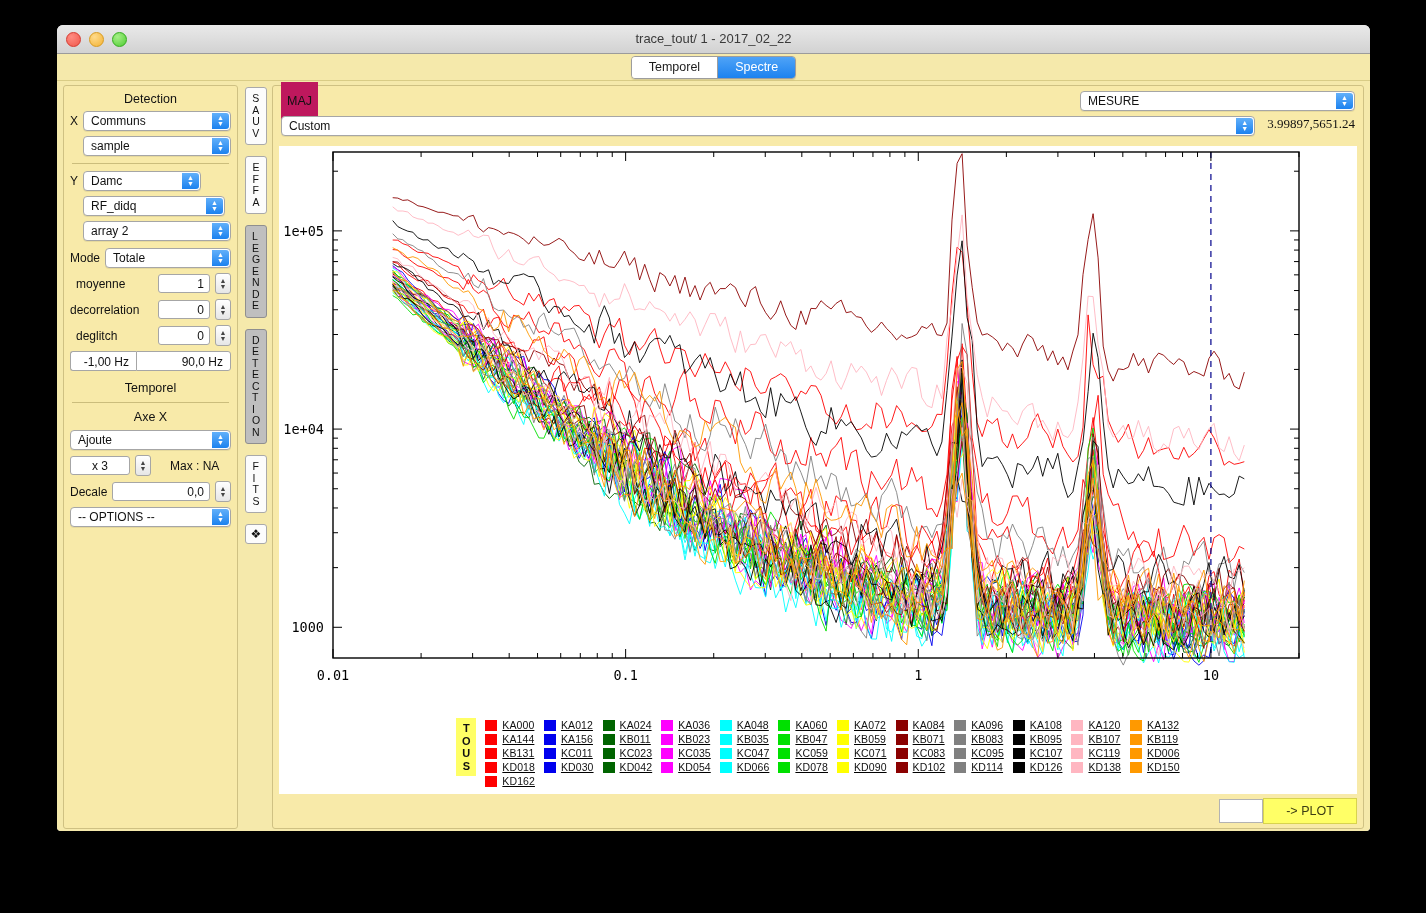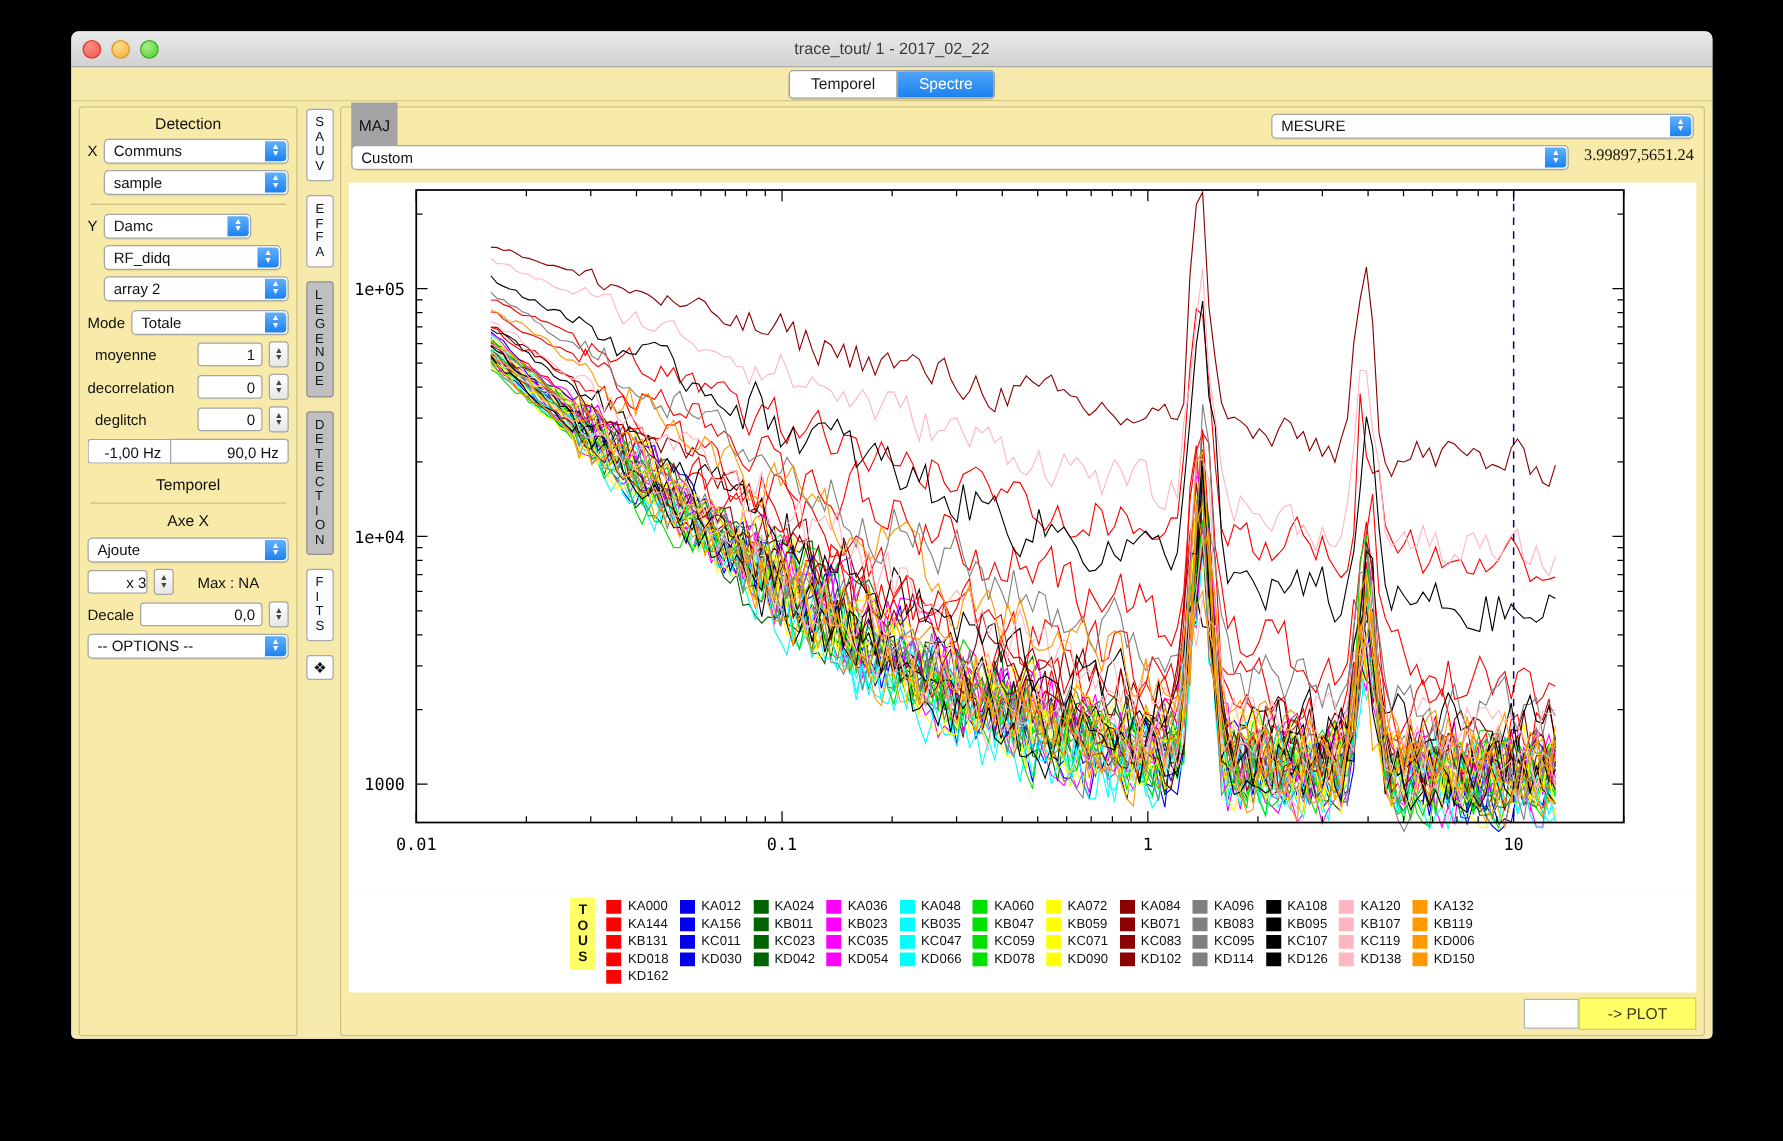--- a/index.html
+++ b/index.html
@@ -65,39 +65,39 @@
   .vtab{width:22px;background:#fcfcfc;border:1px solid #a9a9a9;border-radius:3px;
         padding:5px 0;display:flex;flex-direction:column;align-items:center;
         font-size:10.5px;line-height:11.5px;color:#111;box-sizing:border-box;}
   .vtab.on{background:#bfbfbf;border-color:#8f8f8f;}
   .vtab.icon{padding:3px 0;font-size:12px;line-height:12px;}
 
   
   #right{flex:1;margin:4px 6px 4px 0;background:#f8eaa9;border:1px solid #cfc183;
          border-radius:3px;display:flex;flex-direction:column;box-sizing:border-box;}
   #toprow{height:30px;display:flex;align-items:center;padding:0 8px;position:relative;}
-  #maj{background:#a3a3a3;font-size:12.5px;color:#111;padding:12px 6px;}
+  #maj{background:#be185d;font-size:12.5px;color:#111;padding:12px 6px;}
   #infos{position:absolute;left:0;right:0;text-align:center;font-size:12.5px;color:#111;
          pointer-events:none;}
-  #mesure{position:absolute;right:8px;width:338px;}
+  #mesure{position:absolute;right:8px;width:275px;}
 
   #row2{height:30px;display:flex;padding:0 8px;gap:12px;}
   #customsel{width:172px;}
   #coords{font-size:13px;color:#111;font-family:Liberation Serif, serif;}
 
   
   #plotwrap{flex:1;background:#fff;margin:0 6px;position:relative;}
   #plotsvg{display:block;}
 
   
   #legend{height:76px;background:#fff;margin:0 6px;display:flex;justify-content:center;
           align-items:flex-start;padding-top:3px;}
   #tous{background:#ffff66;width:20px;padding:4px 0;display:flex;flex-direction:column;
         align-items:center;font-size:11px;line-height:12.5px;color:#111;font-weight:bold;}
-  .lgcol{margin-left:9px;}
+  .lgcol{margin-left:9px;text-decoration:underline;}
   .lgitem{display:flex;align-items:center;height:14px;}
   .sw{width:12px;height:11px;margin-right:5px;}
   .lgtxt{font-size:10.5px;color:#111;font-family:"Liberation Sans",sans-serif;
          letter-spacing:.1px;}
 
   
   #bottom{height:34px;display:flex;align-items:center;justify-content:flex-end;
           padding:0 6px;gap:0;}
   #plotfield{width:42px;height:22px;background:#fff;border:1px solid #b3b3b3;}
   #plotbtn{width:92px;height:24px;background:#ffff66;border:1px solid #d8d34e;
@@ -203,21 +203,21 @@
       <div class="sec-title" style="margin:4px 0 6px">Axe X</div>
 
       <div class="row">
         <div class="combo">
           <span>Ajoute</span>
           <span class="arr">▲<br>▼</span>
         </div>
       </div>
 
       <div class="row">
-        <div class="numfield" style="width:48px;padding-right:0">x 3</div>
+        <div class="numfield" style="width:60px;text-align:center;padding-right:0">x 3</div>
         <div class="stepper">▲<br>▼</div>
         <span class="rlbl" style="margin-left:14px">Max : NA</span>
       </div>
 
       <div class="row">
         <span class="rlbl">Decale</span>
         <div class="numfield" style="flex:1;width:auto">0,0</div>
         <div class="stepper">▲<br>▼</div>
       </div>
 

